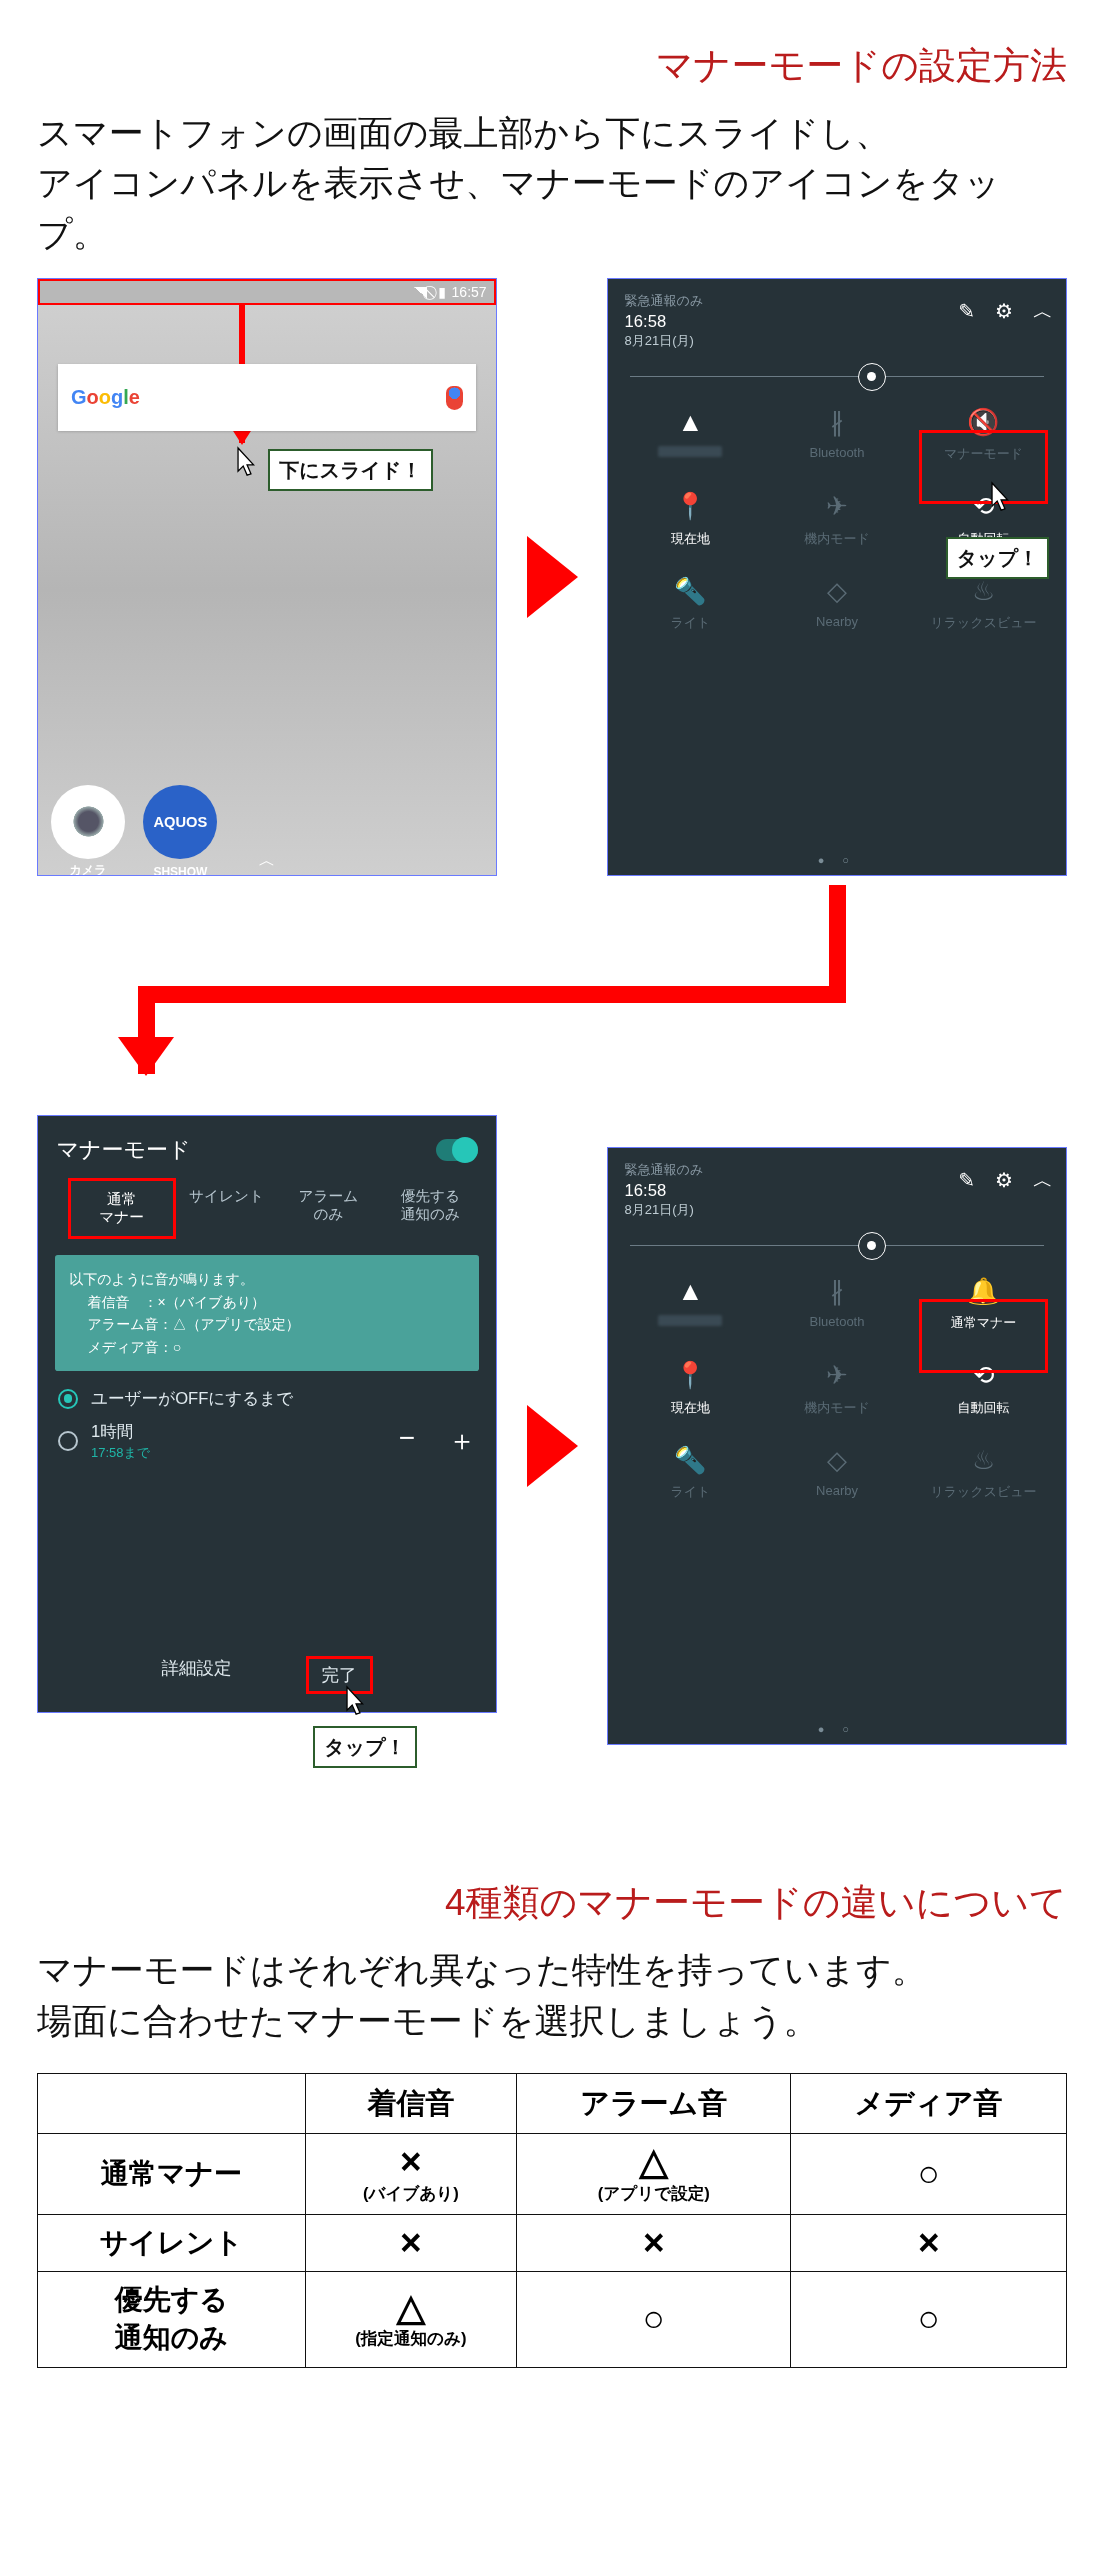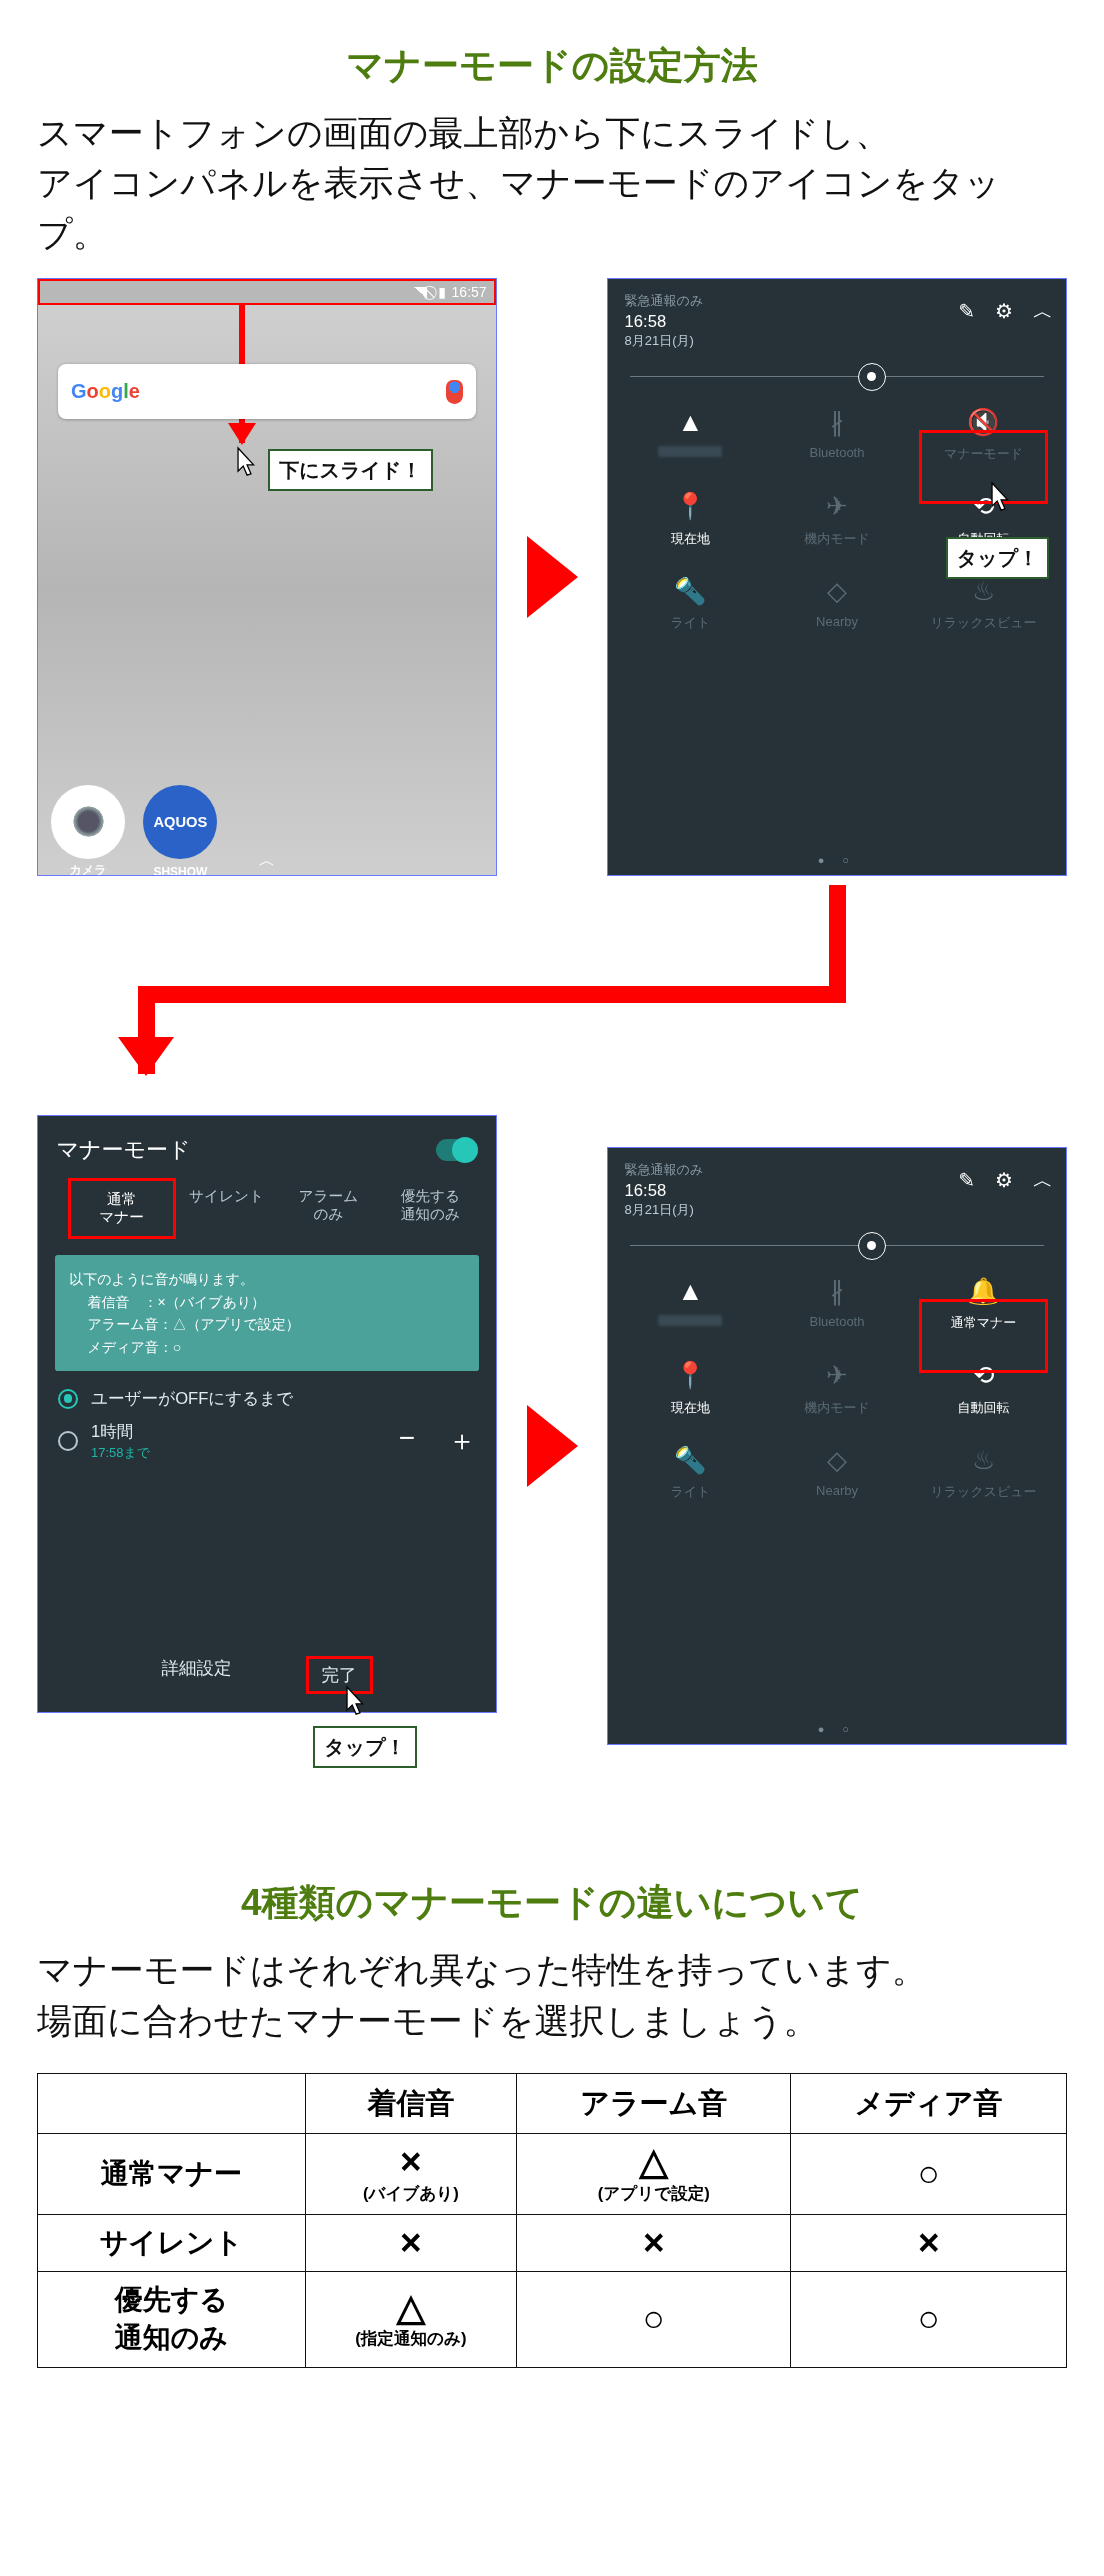--- a/index.html
+++ b/index.html
@@ -1,25 +1,25 @@
 <!DOCTYPE html>
 <html style="font-size:14.7px"><head>
 <meta charset="utf-8">
 <style>
   * { box-sizing: border-box; }
   body { margin: 0; padding: 0; font-family: "Hiragino Kaku Gothic ProN", "Meiryo", sans-serif; background: #fff; width: 1104px; }
   .page { padding: 28px 37px; }
-  .title-red { color: #4d7c0f; font-size: 37px; font-weight: bold; text-align: center; margin: 13px 0 16.6px; }
+  .title-red { color: #b91c1c; font-size: 37px; font-weight: normal; text-align: right; margin: 13px 0 16.6px; }
   .desc-black { color: #111; font-size: 35px; line-height: 1.45; margin: 0 0 18.4px 0; }
   .row { display: flex; align-items: center; justify-content: space-between; gap: 19px; }
   .arrow-right { width: 0; height: 0; border-top: 41px solid transparent; border-bottom: 41px solid transparent; border-left: 51px solid #ff0000; margin: 0 3.7px; }
   .phone { width: 460px; height: 598px; border: 1.8px solid #6a7aff; background: #ddd; position: relative; overflow: hidden; }
   
   .p1-statusbar { position: absolute; top: 0; left: 0; right: 0; height: 26px; background: #b8b8b8; border: 2.8px solid #ff0000; display: flex; align-items: center; justify-content: flex-end; padding: 0 7.4px; color: #fff; font-size: 14px; gap: 5.5px; }
-  .p1-gsearch { position: absolute; top: 85px; left: 20px; right: 20px; height: 55px; background: #fff; border-radius: 8px; display: flex; align-items: center; padding: 0 13px; justify-content: space-between; box-shadow: 0 0.9px 2.8px rgba(0,0,0,.25); }
+  .p1-gsearch { position: absolute; top: 85px; left: 20px; right: 20px; height: 67px; background: #fff; border-radius: 0; display: flex; align-items: center; padding: 0 13px; justify-content: space-between; box-shadow: 0 0.9px 2.8px rgba(0,0,0,.25); }
   .p1-gsearch .logo { font-size: 20px; font-weight: bold; }
   .p1-gsearch .logo span:nth-child(1){color:#4285F4;} .p1-gsearch .logo span:nth-child(2){color:#EA4335;} .p1-gsearch .logo span:nth-child(3){color:#FBBC05;} .p1-gsearch .logo span:nth-child(4){color:#4285F4;} .p1-gsearch .logo span:nth-child(5){color:#34A853;} .p1-gsearch .logo span:nth-child(6){color:#EA4335;}
   .p1-gsearch .mic { width: 16.6px; height: 24px; background: radial-gradient(circle at 50% 30%, #4285F4 30%, transparent 31%), linear-gradient(#EA4335,#EA4335); border-radius: 7.4px 7.4px 9.2px 9.2px; position:relative; }
   .slide-arrow { position:absolute; left: 201px; top: 26px; width: 5.5px; height: 138px; background:#ff0000; }
   .slide-arrow::after { content:""; position:absolute; bottom:-1.8px; left:-11px; border-left:14px solid transparent; border-right:14px solid transparent; border-top:22px solid #ff0000; }
   .cursor { position:absolute; width:31px; height:37px; }
   .cursor svg { width:31px; height:37px; }
   .p1-cursor { left: 191px; top: 166px; }
   .green-tag { position:absolute; border:2.8px solid #2c5d2c; background:#fff; color:#111; font-size:20px; font-weight:bold; padding:5.5px 9.2px; }
   .p1-tag { left: 230px; top: 170px; }

